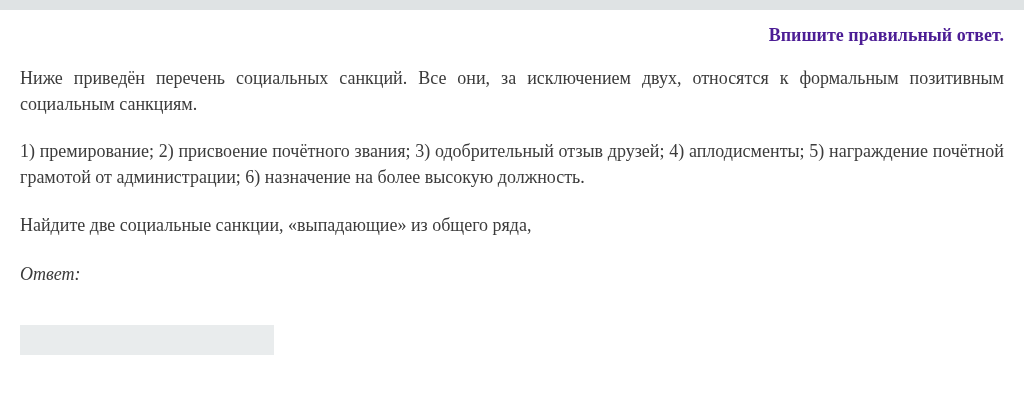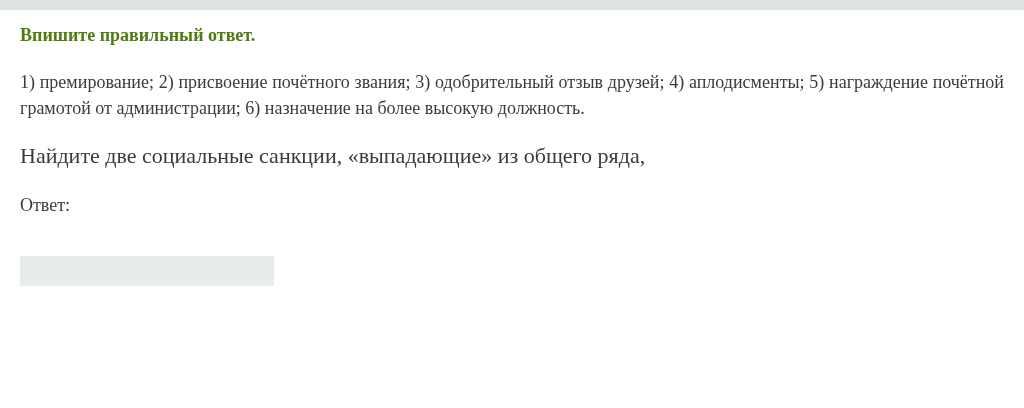--- a/index.html
+++ b/index.html
@@ -17,50 +17,52 @@
     width: 100%;
     background: #dfe3e4;
   }
   .content {
     padding: 0 20px;
   }
   .heading {
     font-size: 18px;
     line-height: 26px;
     font-weight: bold;
-    color: #4d7c0f;
+    color: #4c1d95;
     margin: 12px 0 0 0;
+    text-align: right;
   }
   .intro {
     font-size: 18px;
     line-height: 26px;
     text-align: justify;
     margin: 17px 0 0 0;
   }
   .sanctions {
     font-size: 18px;
     line-height: 26px;
     text-align: justify;
     margin: 21px 0 0 0;
   }
   .sanctions .num,
   .sanctions .sep {
     font-style: normal;
   }
   .sanctions .word {
   }
   .question {
-    font-size: 22px;
+    font-size: 18px;
     line-height: 26px;
     margin: 22px 0 0 0;
   }
   .answer-label {
     font-size: 18px;
     line-height: 26px;
     margin: 23px 0 0 0;
+    font-style: italic;
   }
   .answer-input {
     display: block;
     margin-top: 38px;
     width: 254px;
     height: 30px;
     background: #e9eced;
     border: none;
     outline: none;
     box-sizing: border-box;
@@ -72,20 +74,21 @@
 </style>
 </head>
 <body>
 
 <div class="top-bar"></div>
 
 <div class="content">
 
   <p class="heading">Впишите правильный ответ.</p>
 
+  <p class="intro">Ниже приведён перечень социальных санкций. Все они, за исключением двух, относятся к формальным позитивным социальным санкциям.</p>
 
   <p class="sanctions" id="sanctions-list"><span class="num">1)</span> <span class="word">премирование</span><span class="sep">; </span><span class="num">2)</span> <span class="word">присвоение почётного звания</span><span class="sep">; </span><span class="num">3)</span> <span class="word">одобрительный отзыв друзей</span><span class="sep">; </span><span class="num">4)</span> <span class="word">аплодисменты</span><span class="sep">; </span><span class="num">5)</span> <span class="word">награждение почётной грамотой от администрации</span><span class="sep">; </span><span class="num">6)</span> <span class="word">назначение на более высокую должность</span><span class="sep">.</span></p>
 
   <p class="question">
     <span>Найдите две социальные санкции, «выпадающие» из общего ряда,</span><br>
   </p>
 
   <p class="answer-label">Ответ:</p>
 
   <input type="text" class="answer-input" value="" style="">

